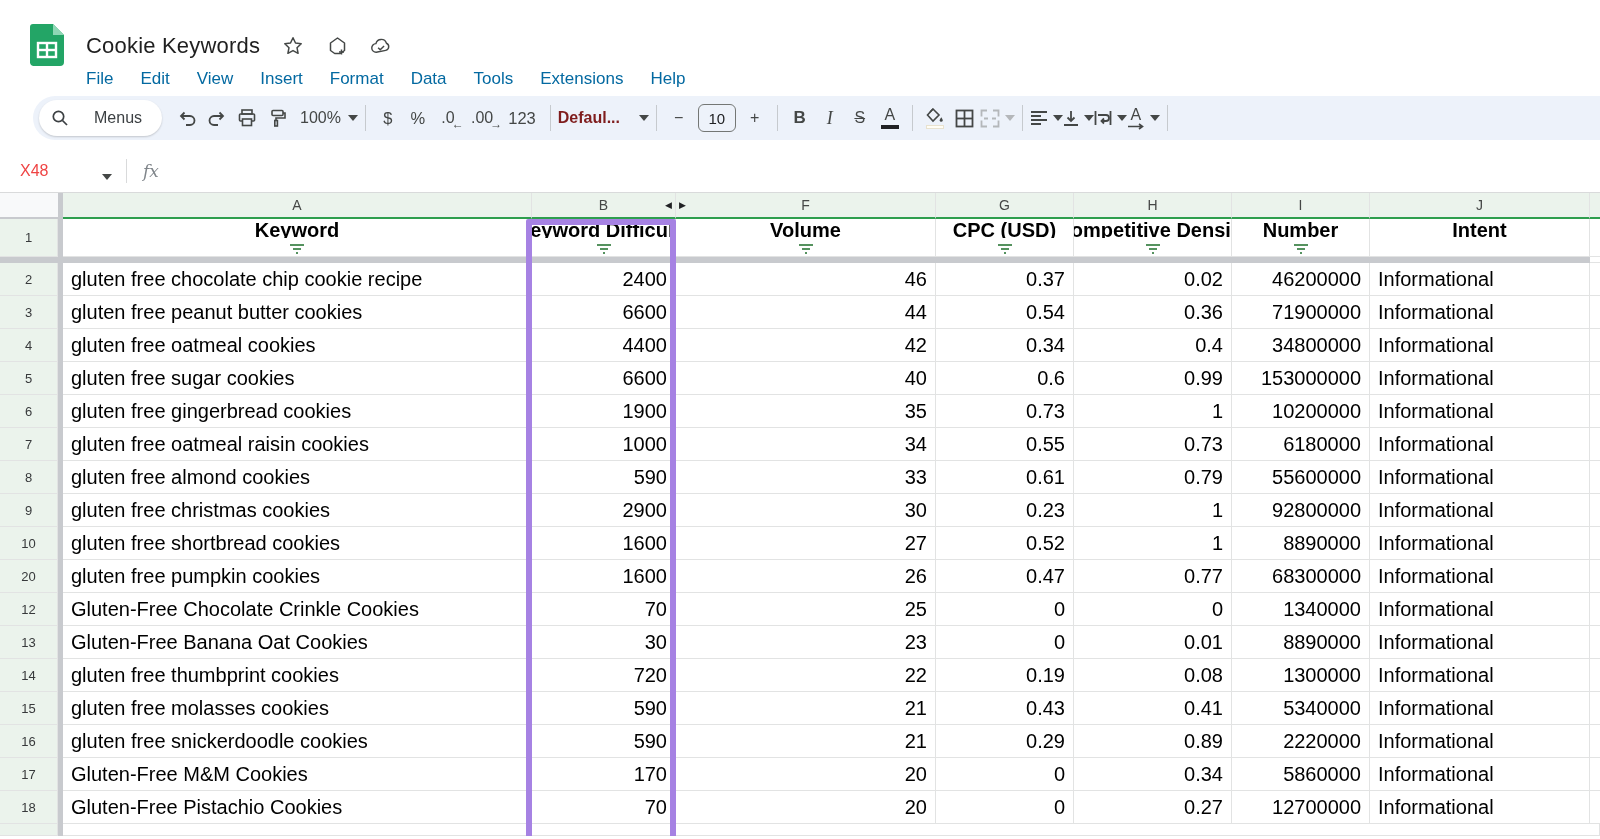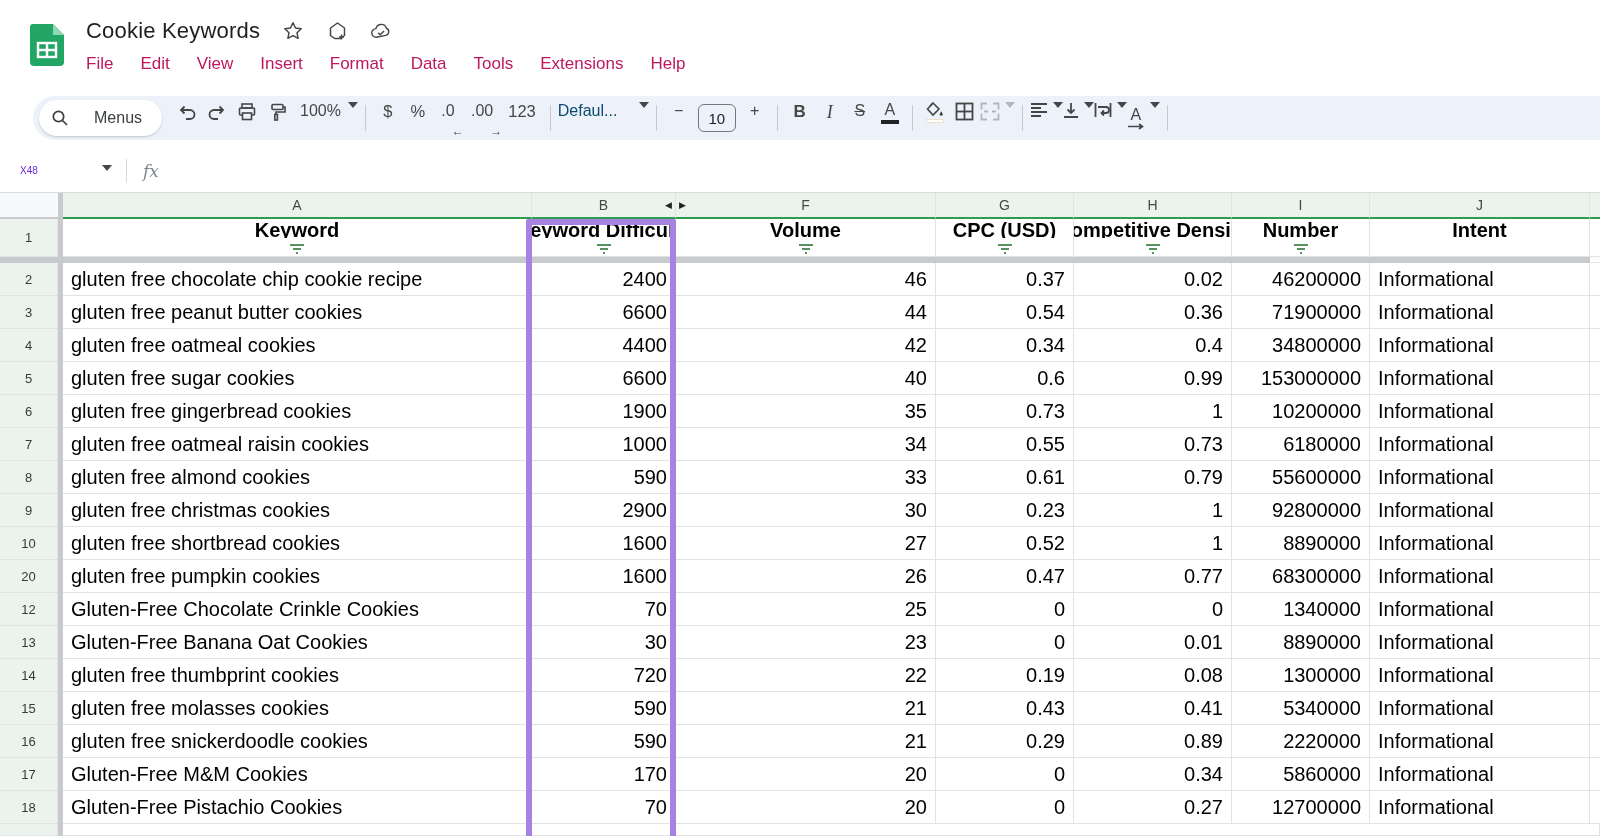--- a/index.html
+++ b/index.html
@@ -3,59 +3,59 @@
 <meta charset="utf-8">
 <style>
   * { margin:0; padding:0; box-sizing:border-box; }
   html,body { width:1600px; height:839px; overflow:hidden; background:#fff;
               font-family:"Liberation Sans", sans-serif; }
 
   
   .titlebar { height:96px; background:#fff; position:relative; }
   .logo { position:absolute; left:30px; top:24px; width:34px; height:42px; }
   .titleblock { position:absolute; left:86px; top:14px; }
-  .titlerow { display:flex; align-items:center; gap:22px; height:34px; }
+  .titlerow { display:flex; align-items:center; gap:22px; height:34px;margin-top:15px; }
   .doc-title { font-size:22px; font-weight:500; color:#1f1f1f; letter-spacing:.2px; }
   .title-ic { width:22px; height:22px; display:flex; align-items:center; justify-content:center; color:#444746; }
-  .menurow { display:flex; gap:27px; margin-top:6px; font-size:17px; color:#be185d; }
+  .menurow { display:flex; gap:27px; margin-top:6px; font-size:17px; color:#0369a1; }
   .menurow span { cursor:default; }
 
   
   .toolbar { height:44px; margin:0 -24px 0 33px; background:#edf2fa; border-radius:24px;
              display:flex; align-items:center; padding:0 10px 0 6px; position:relative; }
-  .tb { display:flex; justify-content:center; min-width:30px; height:32px;
+  .tb { display:flex; align-items:center; justify-content:center; min-width:30px; height:32px;
         color:#444746; font-size:16px; border-radius:4px; }
   .tb svg { display:block; }
   .pill { background:#fff; border-radius:18px; height:36px; display:flex; align-items:center;
           gap:8px; padding:0 20px 0 12px; box-shadow:0 1px 2px rgba(0,0,0,.18); margin-right:10px; }
   .pill .lbl { font-size:16px; color:#3c4043;margin-left:17px; }
   .caret { width:0; height:0; border-left:5px solid transparent; border-right:5px solid transparent;
            border-top:6px solid #444746; margin-left:5px; }
   .caret.gray { border-top-color:#b4b7ba; }
   .vsep { width:1px; height:26px; background:#c6cace; margin:0 7px; }
   .zoomlbl { font-size:16px; color:#444746; padding:0 2px 0 8px; }
   .fmt { font-size:16.5px; color:#444746; padding:0 7px; }
   .decwrap { position:relative; padding:0 8px; font-size:16px; color:#444746; }
   .decwrap .mini { position:absolute; font-size:12px; bottom:-4px; right:-1px; }
-  .fontname { font-size:16px; color:#0c4a6e; width:76px; overflow:hidden; white-space:nowrap; text-align:left; }
+  .fontname { font-size:16px; color:#7f1d1d; width:76px; overflow:hidden; white-space:nowrap; text-align:left;font-weight:bold; }
   .sizebox { width:38px; height:28px; border:1px solid #747775; border-radius:6px; display:flex;
              align-items:center; justify-content:center; font-size:15px; color:#202124; margin:0 4px; }
   .bld { font-weight:bold; font-size:17px; }
   .itl { font-style:italic; font-family:"Liberation Serif", serif; font-size:18px; }
   .strk { text-decoration:line-through; font-size:16px; }
   .a-underline { display:flex; flex-direction:column; align-items:center; line-height:1; }
   .a-underline .A { font-size:16px; font-weight:500; }
   .a-underline .bar { width:18px; height:4px; background:#202124; margin-top:2px; }
   .a-underline .bar.fill { background:#fffdf5; border:1px solid #e8e2cf; }
   .rot { display:flex; align-items:center; line-height:1; font-size:16px; }
 
   
   .fbar { height:44px; display:flex; align-items:center; border-bottom:1px solid #d9dadb; margin-top:9px; }
-  .namebox { width:118px; display:flex; align-items:flex-start; justify-content:space-between;
-             padding:0 6px 0 20px; font-size:10px; color:#6d28d9; }
+  .namebox { width:118px; display:flex; align-items:flex-end; justify-content:space-between;
+             padding:0 6px 0 20px; font-size:16px; color:#ef4444; }
   .fsep { width:1px; height:24px; background:#d9dadb; margin:0 10px 0 8px; }
   .fx { font-style:italic; font-family:"DejaVu Serif", serif; color:#80868b; font-size:17px; margin-left:6px; }
 
   
   .gridwrap { position:relative; height:643px; overflow:hidden; }
   #grid-cells { display:grid;
       grid-template-columns:58px 5px 469px 144px 260px 138px 158px 138px 220px 10px;
       grid-template-rows:26px 38px 6px repeat(17, 33px) 12px; }
   .c { border-right:1px solid #e2e3e3; border-bottom:1px solid #e2e3e3; background:#fff;
        display:flex; align-items:center; overflow:hidden; white-space:nowrap;

